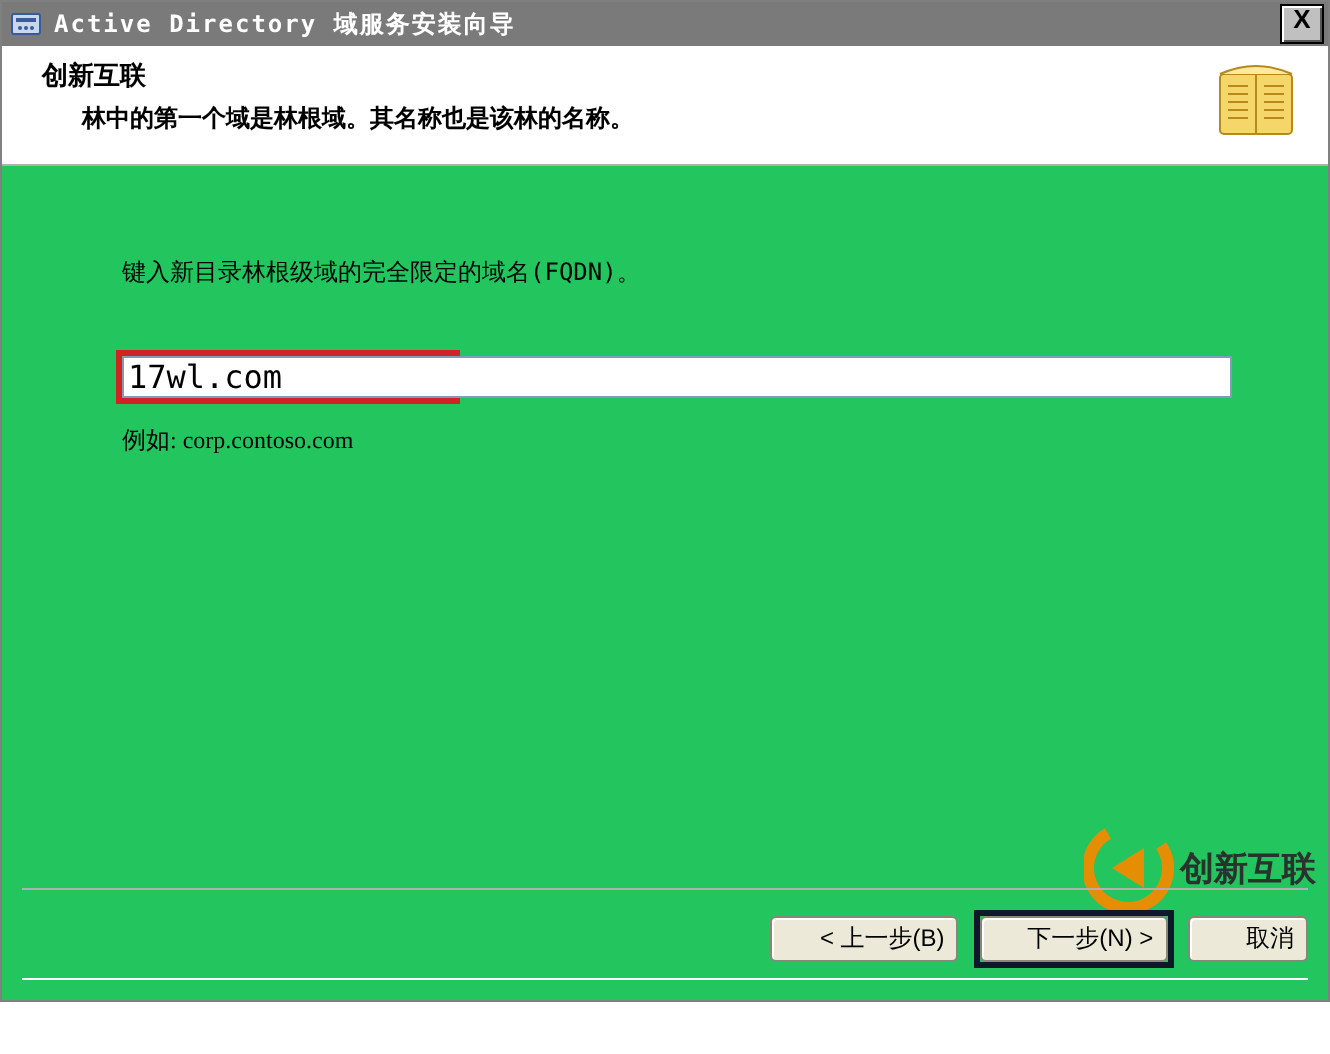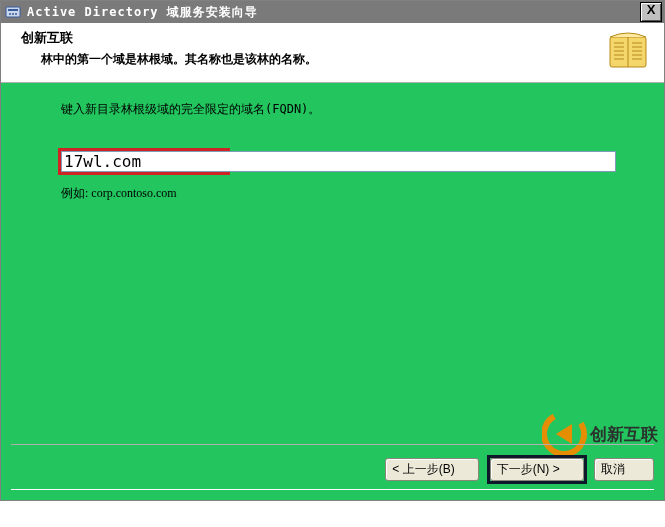--- a/index.html
+++ b/index.html
@@ -82,20 +82,21 @@
     top: 8px;
     width: 44px;
     height: 42px;
   }
 
   .content {
     padding: 18px 32px 0 60px;
     color: #000;
     font-family: "SimSun", monospace;
     font-size: 12px;
+    margin-top: 27px;
   }
   .instruction {
     margin-bottom: 30px;
     font-family: "SimSun", monospace;
   }
 
   .label-box {
     border: 3px solid #d02323;
     display: inline-block;
     padding: 2px 60px 2px 2px;
@@ -154,21 +155,21 @@
   }
   .btn {
     display: inline-block;
     min-width: 94px;
     height: 23px;
     line-height: 21px;
     background: #ece9d8;
     border: 1px solid #8a867a;
     border-radius: 3px;
     font-size: 12px;
-    text-align: left;
+    text-align: right;
     box-shadow: inset 1px 1px 0 #fff;
     margin-left: 4px;
     cursor: pointer;
     font-family: "SimSun", sans-serif;
     vertical-align: middle;
     padding: 0 6px;
     box-sizing: border-box;
   }
   .btn-wrap-highlight {
     display: inline-block;

